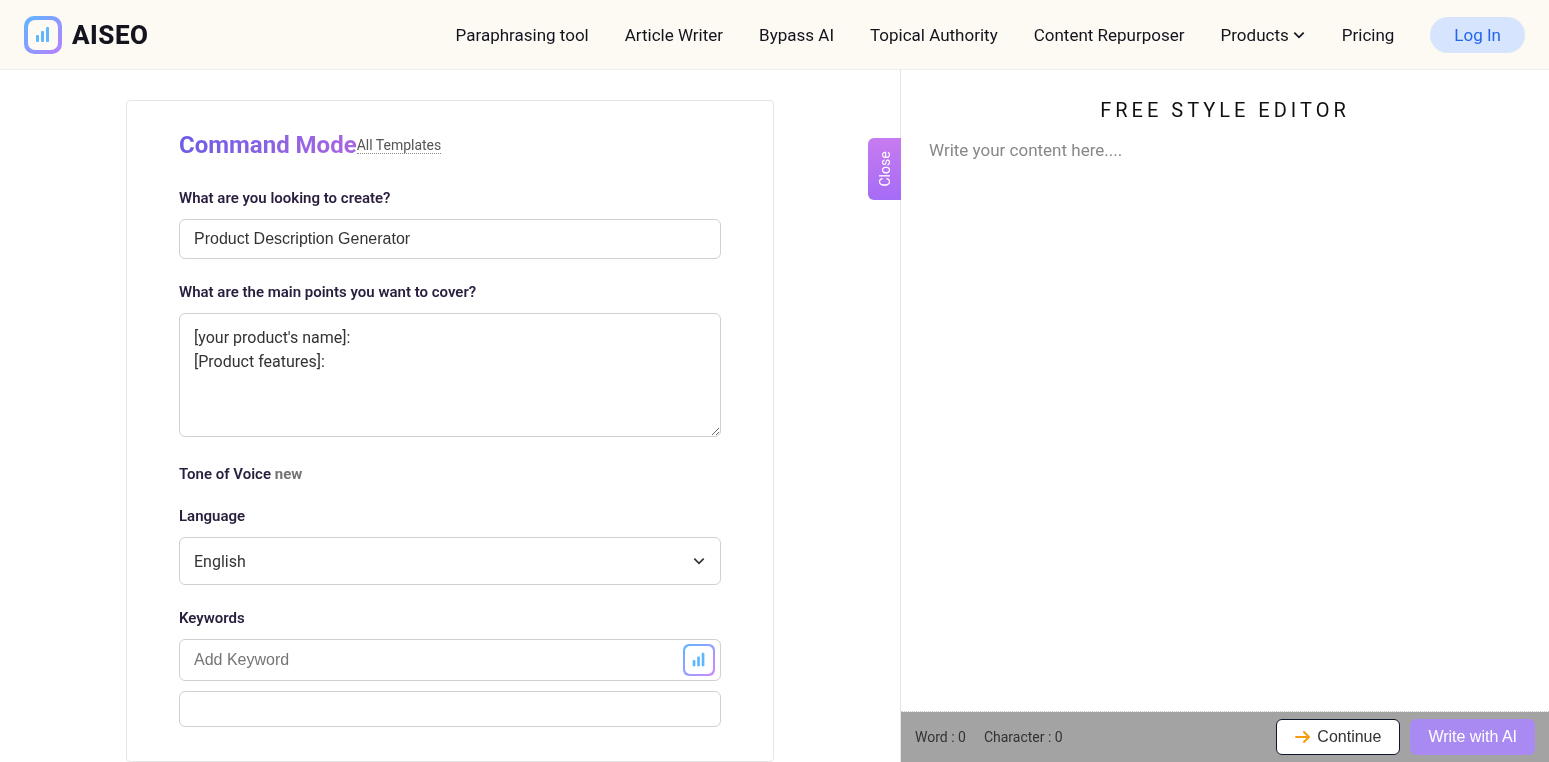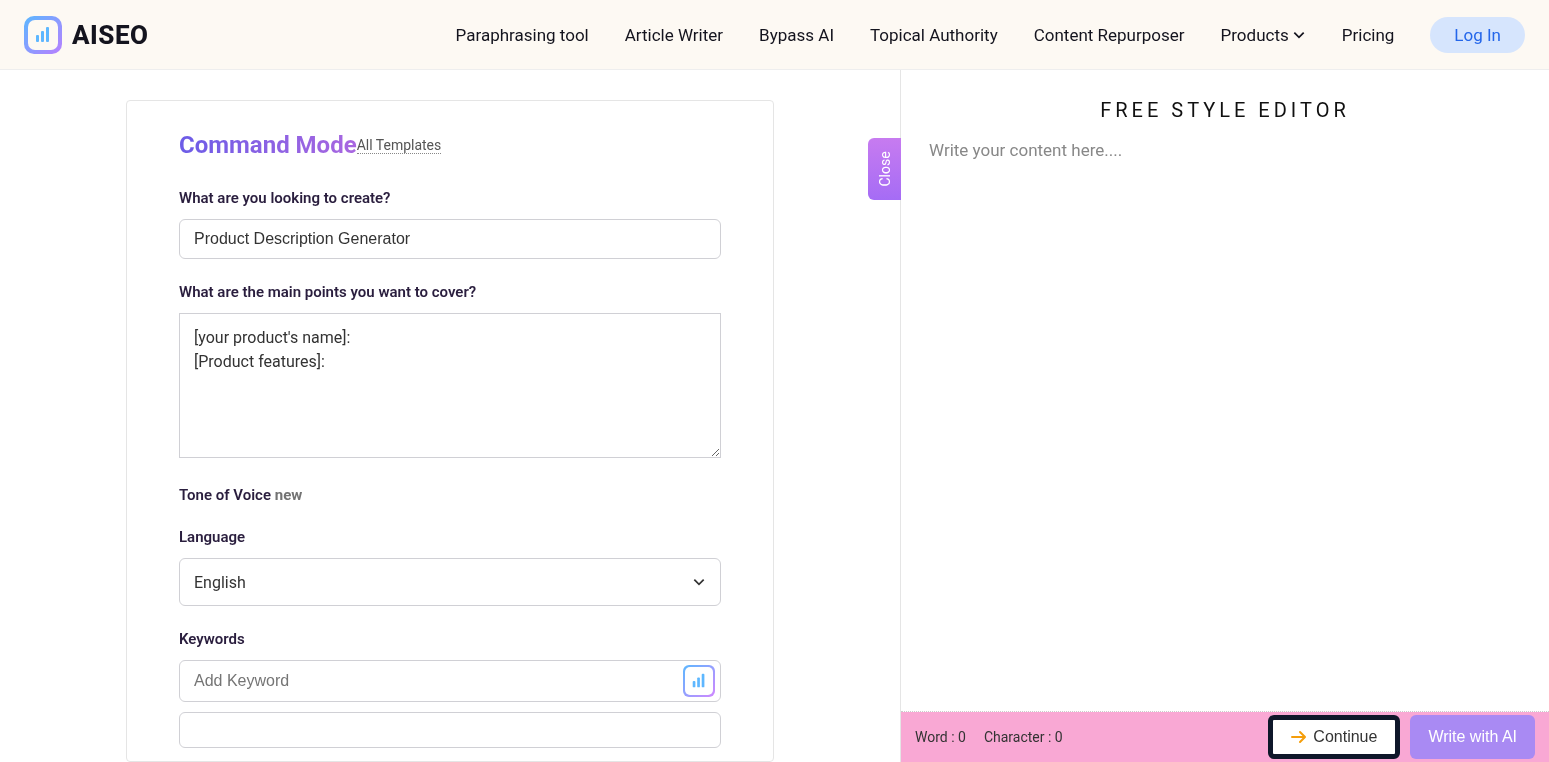--- a/index.html
+++ b/index.html
@@ -132,24 +132,24 @@
       height: 40px;
       padding: 0 14px;
       border: 1px solid #d0d0d5;
       border-radius: 6px;
       font-size: 16px;
       color: #333;
       outline: none;
     }
     .textarea-input {
       width: 100%;
-      height: 145px;
+      height: 124px;
       padding: 12px 14px;
       border: 1px solid #d0d0d5;
-      border-radius: 0;
+      border-radius: 6px;
       font-size: 16px;
       color: #333;
       outline: none;
       resize: both;
       font-family: inherit;
       line-height: 1.5;
     }
     .tone-select {
       width: 100%;
       height: 40px;
@@ -275,34 +275,34 @@
     }
     .editor-footer {
       position: absolute;
       bottom: 0;
       left: 0;
       right: 0;
       height: 50px;
       display: flex;
       align-items: center;
       padding: 0 14px;
-      background: #f9a8d4;
+      background: #a3a3a3;
     }
     .word-count {
       font-size: 14px;
       color: #333;
       margin-right: 18px;
     }
     .footer-right {
       margin-left: auto;
       display: flex;
       gap: 10px;
     }
     .continue-btn {
-      border: 5px solid #0f172a;
+      border: 1px solid #0f172a;
       background: #fff;
       color: #333;
       padding: 8px 18px;
       border-radius: 6px;
       font-size: 16px;
       cursor: pointer;
       display: flex;
       align-items: center;
       gap: 6px;
     }

